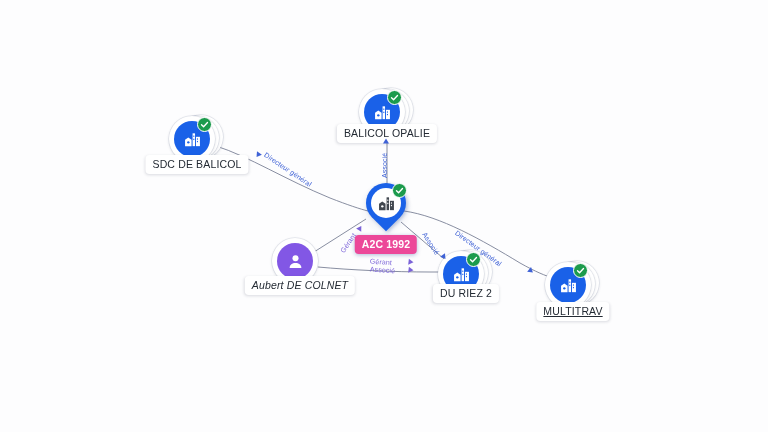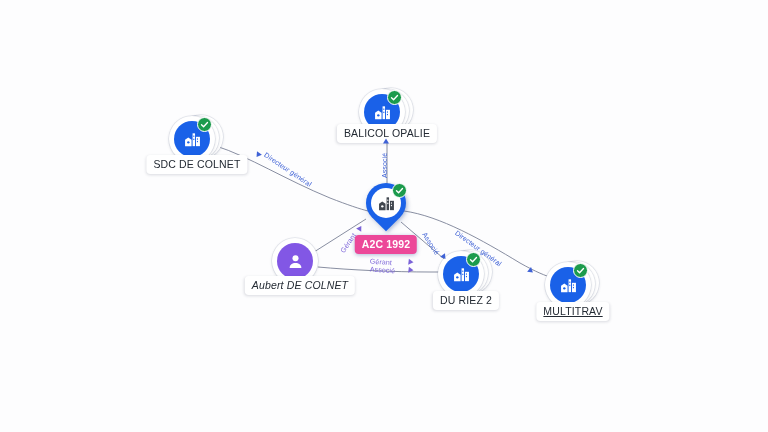--- a/index.html
+++ b/index.html
@@ -225,21 +225,21 @@
               <rect x="13.0" y="11.0" width="1.3" height="1.7" fill="#1a61e8"></rect>
             </svg>
           </div>
           <div class="badge">
             <svg width="9" height="9" viewBox="0 0 24 24" aria-hidden="true">
               <path d="M4 12.5 L9.5 18 L20 6.5" stroke="#ffffff" stroke-width="3.6" fill="none" stroke-linecap="round" stroke-linejoin="round"></path>
             </svg>
           </div>
         </div>
       </div>
-      <div class="node-label" style="left: 197px; top: 155px;">SDC DE COLNET</div>
+      <div class="node-label" style="left: 197px; top: 155px;">SDC DE BALICOL</div>
       <div class="node" style="left: 387px; top: 112px;">
         <div class="node-stack" style="width: 56px; height: 46px;">
           <div class="card c3"></div>
           <div class="card c2"></div>
           <div class="card c1"></div>
           <div class="disc">
             <svg width="19" height="19" viewBox="0 0 24 24" aria-hidden="true">
               <path fill="#ffffff" d="M2.6 20.4h8.2v-8.1L6.7 9.4 2.6 12.3z"></path>
               <path fill="#ffffff" d="M12.1 20.4h3.1V4.2h-3.1z"></path>
               <path fill="#ffffff" d="M16.4 20.4h5V8.6h-5z"></path>
@@ -287,21 +287,21 @@
               <rect x="13.0" y="11.0" width="1.3" height="1.7" fill="#1a61e8"></rect>
             </svg>
           </div>
           <div class="badge">
             <svg width="9" height="9" viewBox="0 0 24 24" aria-hidden="true">
               <path d="M4 12.5 L9.5 18 L20 6.5" stroke="#ffffff" stroke-width="3.6" fill="none" stroke-linecap="round" stroke-linejoin="round"></path>
             </svg>
           </div>
         </div>
       </div>
-      <div class="node-label" style="left: 466px; top: 291px;">DU RIEZ 2</div>
+      <div class="node-label" style="left: 466px; top: 284px;">DU RIEZ 2</div>
       <div class="node" style="left: 573px; top: 285px;">
         <div class="node-stack" style="width: 56px; height: 46px;">
           <div class="card c3"></div>
           <div class="card c2"></div>
           <div class="card c1"></div>
           <div class="disc">
             <svg width="19" height="19" viewBox="0 0 24 24" aria-hidden="true">
               <path fill="#ffffff" d="M2.6 20.4h8.2v-8.1L6.7 9.4 2.6 12.3z"></path>
               <path fill="#ffffff" d="M12.1 20.4h3.1V4.2h-3.1z"></path>
               <path fill="#ffffff" d="M16.4 20.4h5V8.6h-5z"></path>

